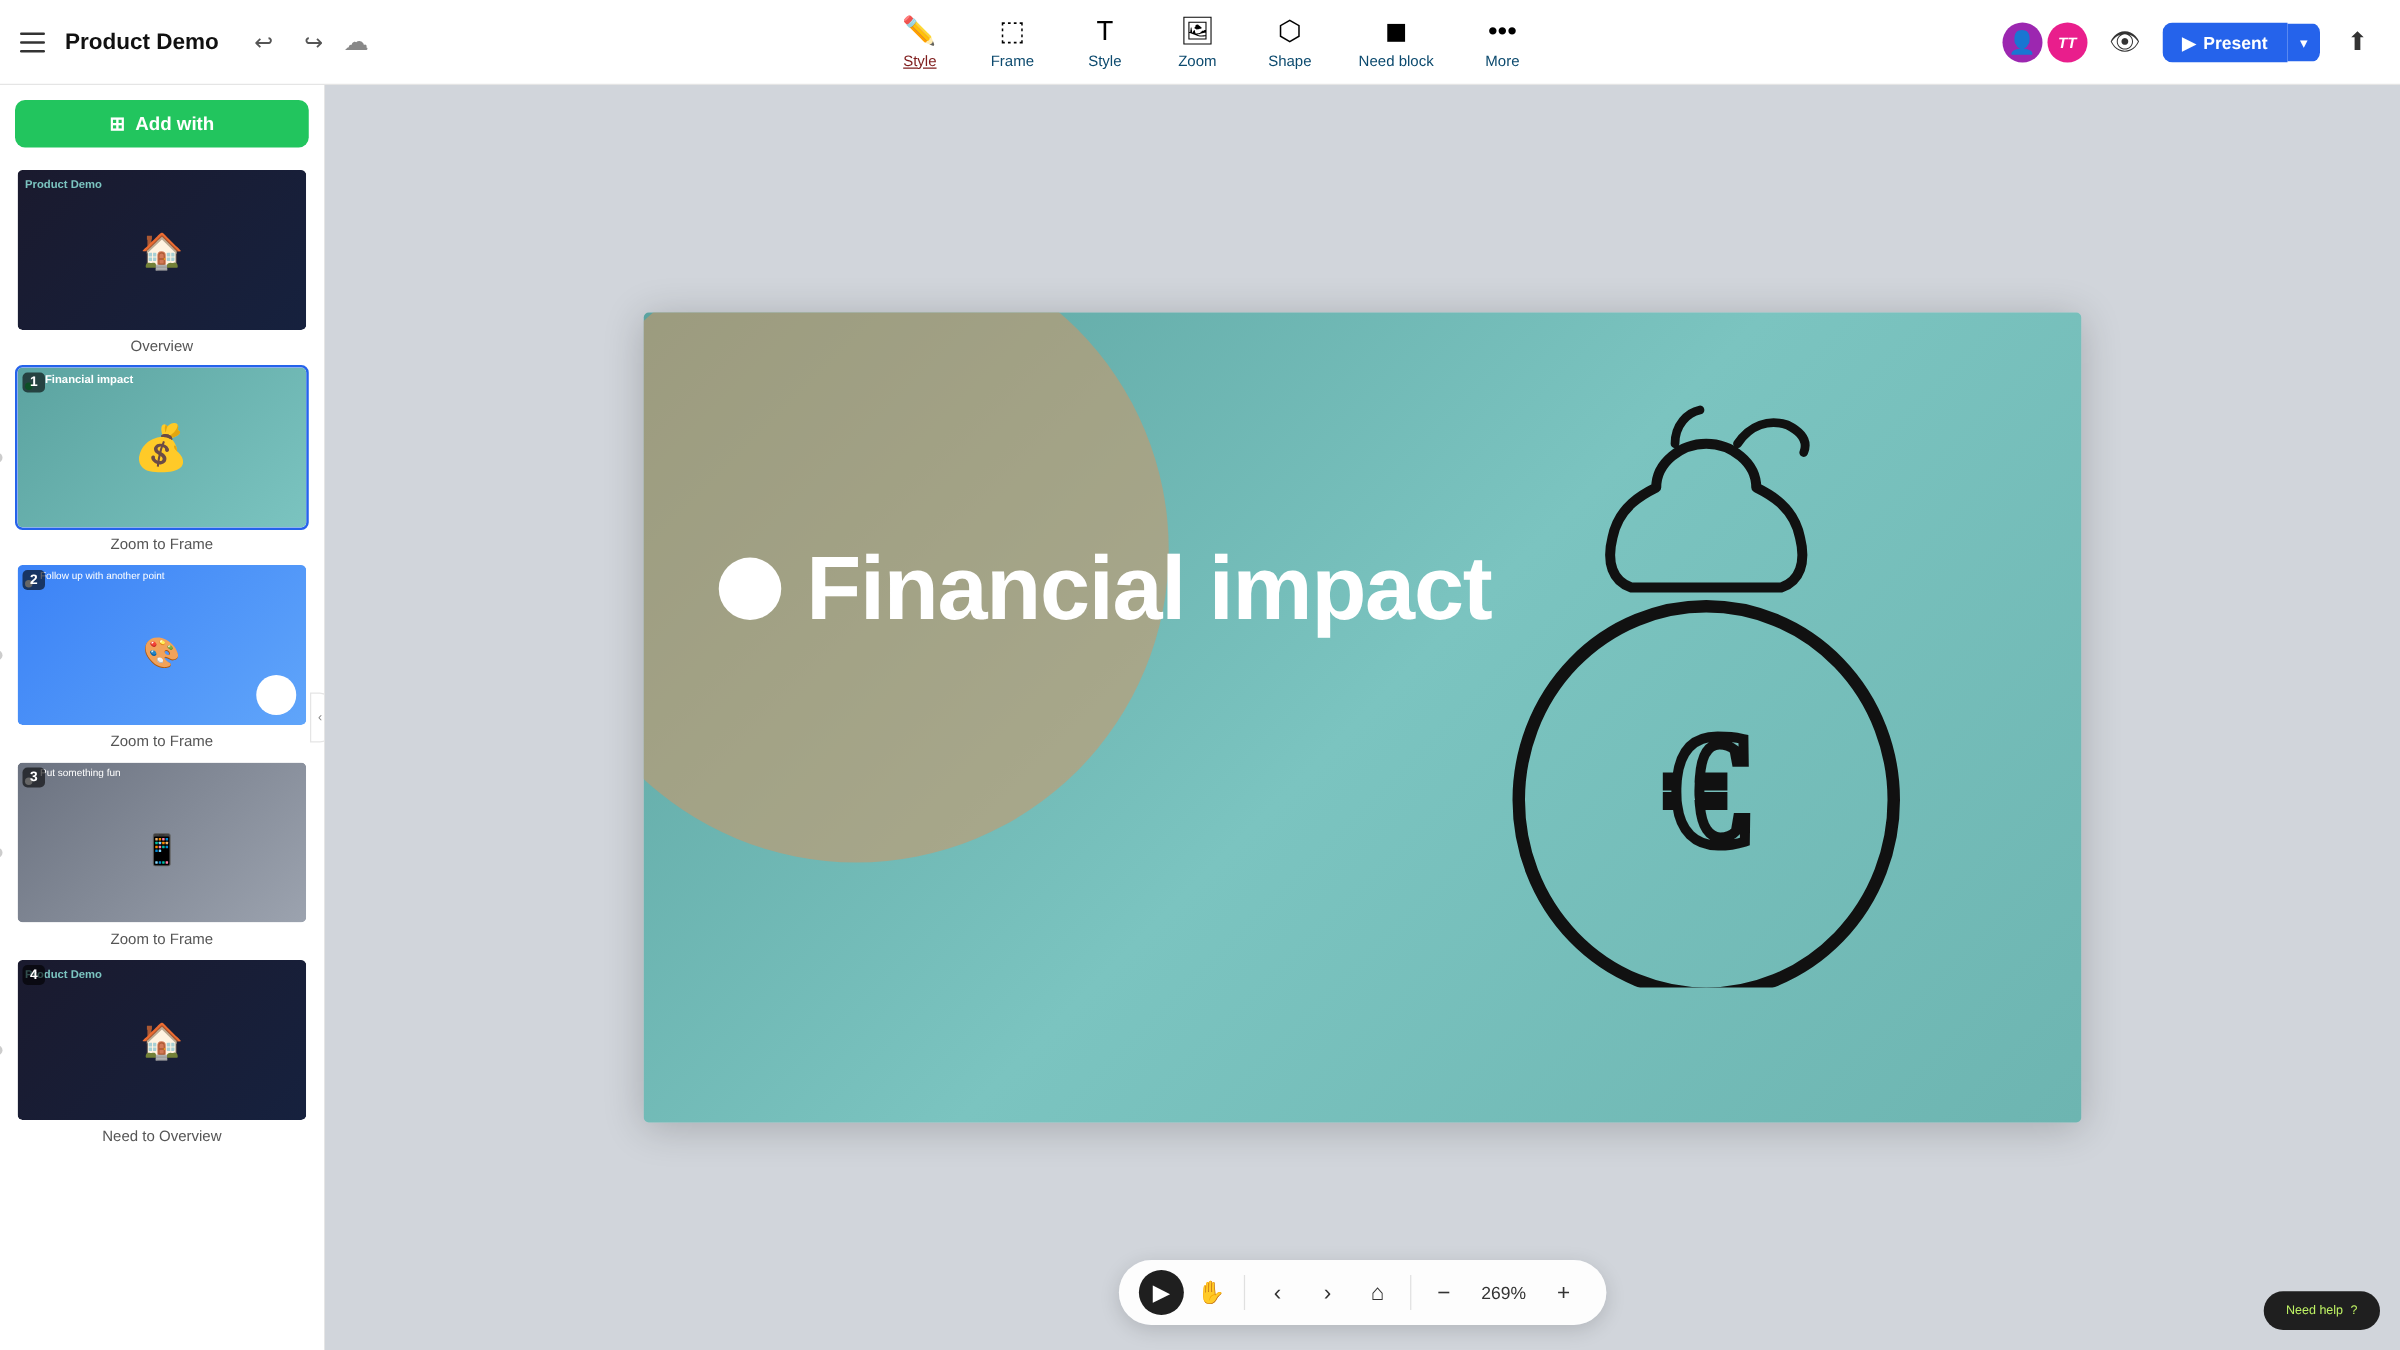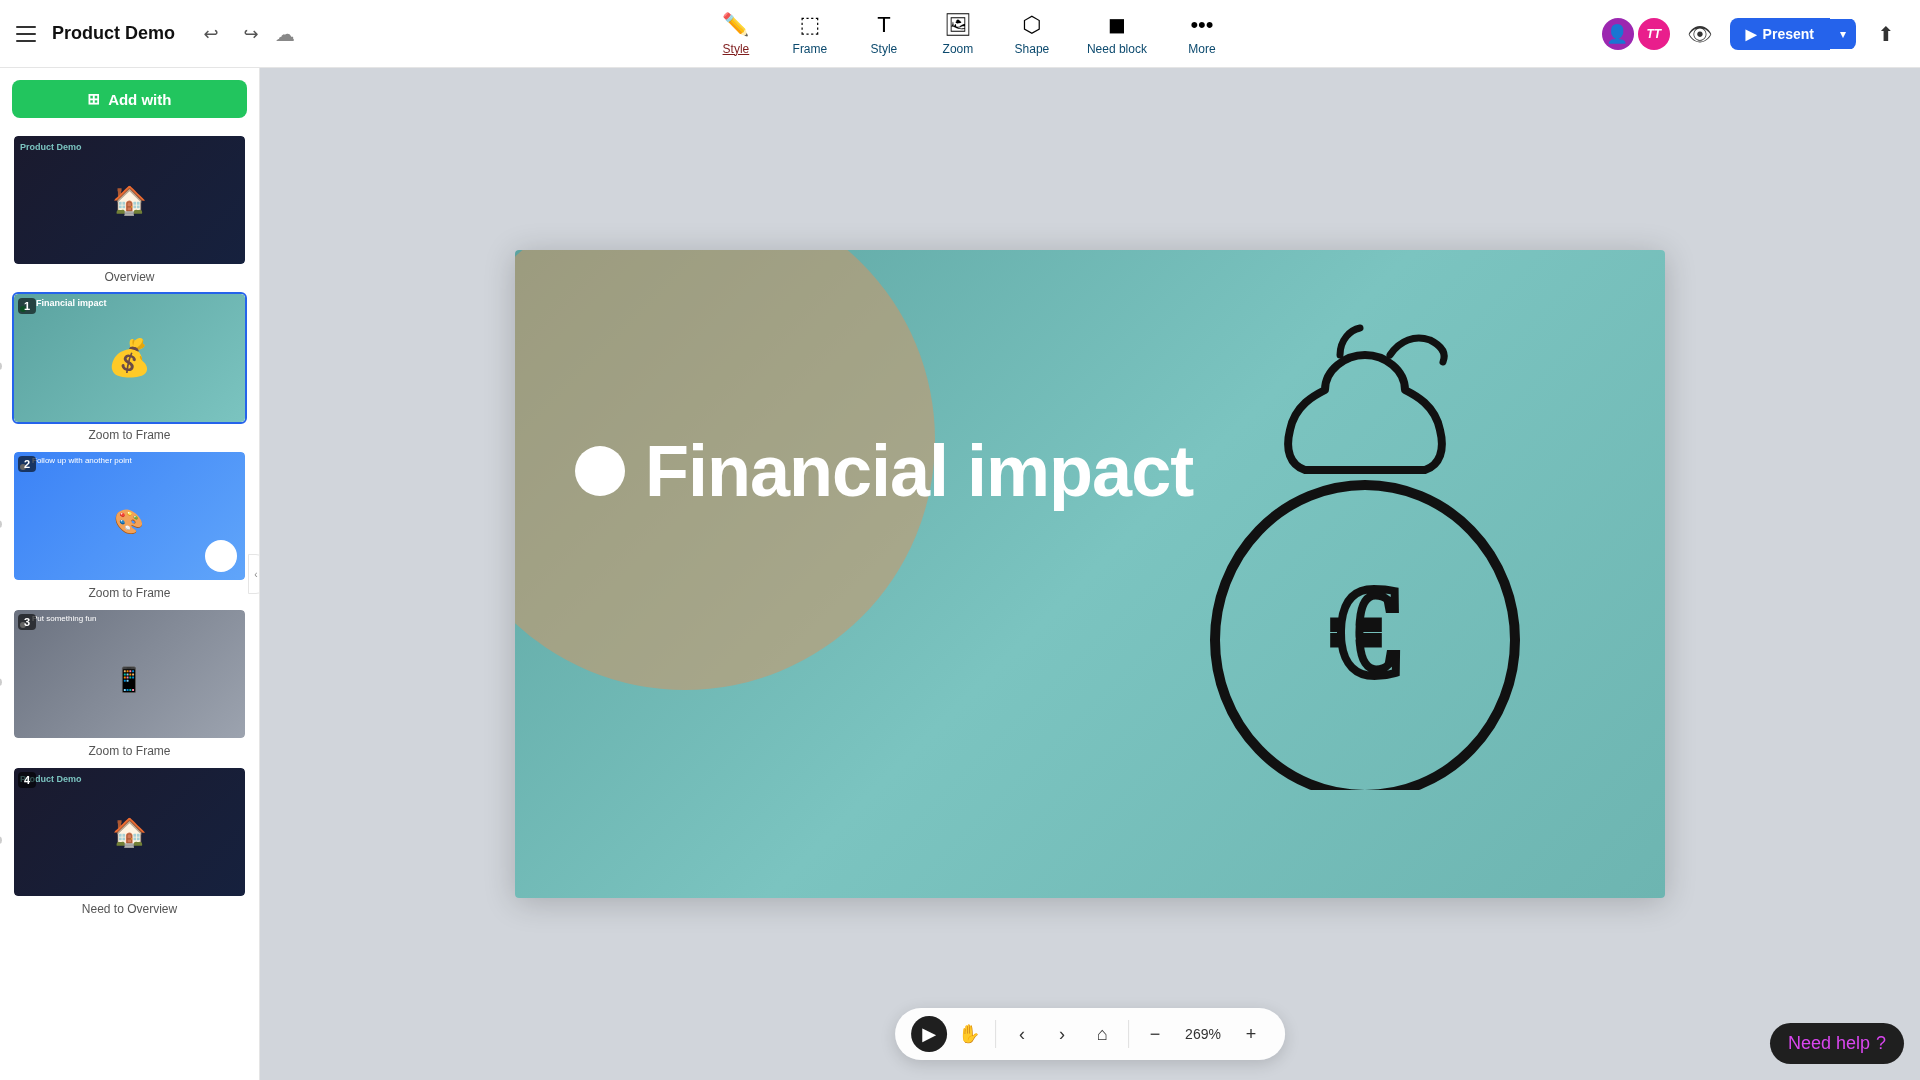--- a/index.html
+++ b/index.html
@@ -217,22 +217,22 @@
     }
     .nav-btn.active { background: #1f1f1f; color: #fff; }
     .nav-separator { width: 1px; height: 28px; background: #e0e0e0; margin: 0 4px; }
     .zoom-display {
       font-size: 14px; font-weight: 500; color: #333; padding: 0 8px; min-width: 50px; text-align: center;
     }
 
     
     .need-help {
       position: absolute; bottom: 16px; right: 16px;
-      background: #1f1f1f; color: #d946ef; border: none; border-radius: 24px;
-      padding: 10px 18px; font-size: 18px; cursor: pointer;
+      background: #1f1f1f; color: #bef264; border: none; border-radius: 24px;
+      padding: 10px 18px; font-size: 10px; cursor: pointer;
       display: flex; align-items: center; gap: 6px;
     }
 
     
     .thumb-financial-content {
       width: 100%; height: 100%;
       background: linear-gradient(135deg, #5ba3a0, #7bc4c0);
       position: relative; display: flex; align-items: center; justify-content: center;
     }
     .thumb-financial-content .mini-bag {

